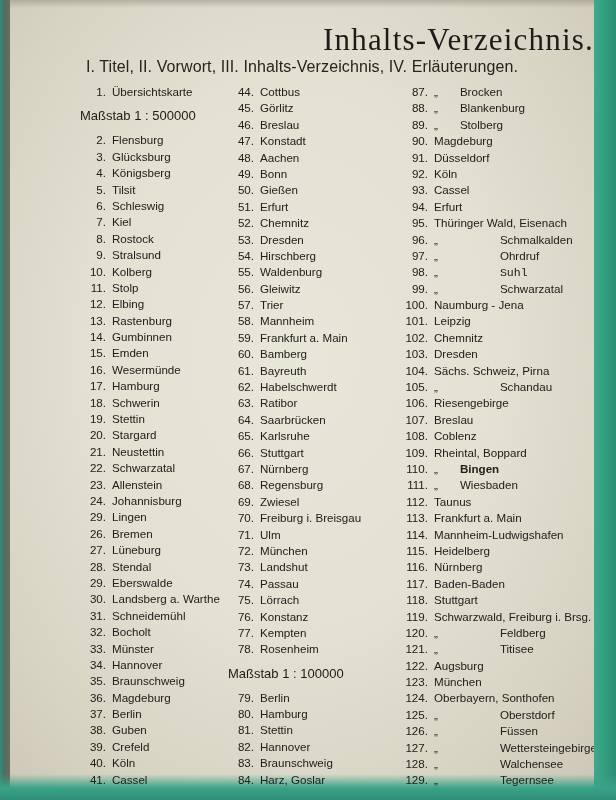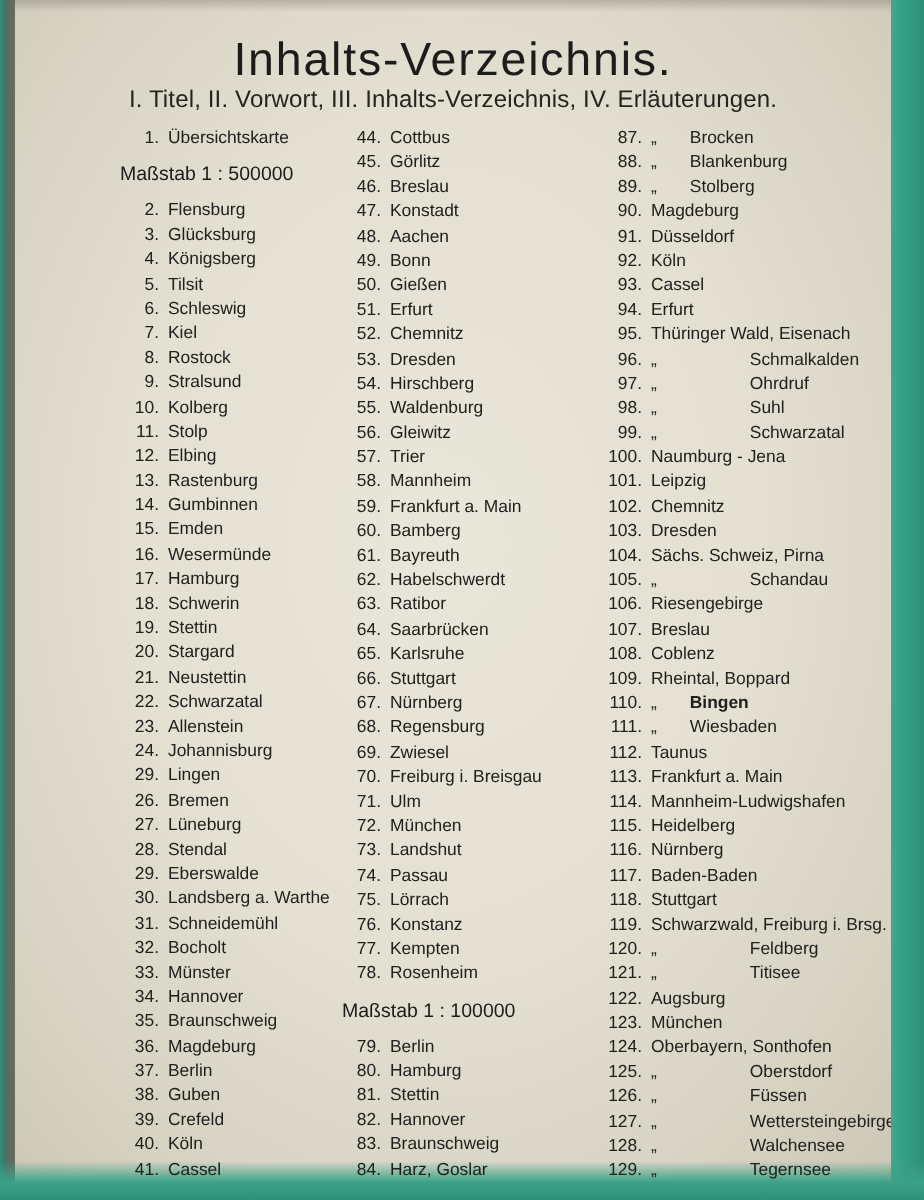--- a/index.html
+++ b/index.html
@@ -42,22 +42,22 @@
     left: 0; top: 0; width: 616px; height: 8px;
     background: linear-gradient(to top, rgba(150,150,140,0) 0%, #8d8b7d 100%);
     opacity: .5;
   }
   #paper {
     position: absolute;
     left: 10px; top: 6px; width: 584px; height: 782px;
     overflow: hidden;
   }
   .title {
-    text-align: center;
-    font-family: Liberation Sans, sans-serif;
+    text-align: right;
+    font-family: Liberation Serif, serif;
     font-size: 31px;
     letter-spacing: 1.2px;
     color: #1c1c1a;
     margin-top: 16px;
     font-weight: 400;
   }
   .subtitle {
     text-align: center;
     font-family: "Liberation Sans", sans-serif;
     font-size: 16px;
@@ -210,21 +210,21 @@
           <div class="entry"><span class="num">88.</span><span class="lbl">„</span><span style="padding-left: 22px;">Blankenburg</span></div>
           <div class="entry"><span class="num">89.</span><span class="lbl">„</span><span style="padding-left: 22px;">Stolberg</span></div>
           <div class="entry"><span class="num">90.</span><span class="lbl">Magdeburg</span></div>
           <div class="entry"><span class="num">91.</span><span class="lbl">Düsseldorf</span></div>
           <div class="entry"><span class="num">92.</span><span class="lbl">Köln</span></div>
           <div class="entry"><span class="num">93.</span><span class="lbl">Cassel</span></div>
           <div class="entry"><span class="num">94.</span><span class="lbl">Erfurt</span></div>
           <div class="entry"><span class="num">95.</span><span class="lbl">Thüringer Wald, Eisenach</span></div>
           <div class="entry"><span class="num">96.</span><span class="lbl">„</span><span style="padding-left: 62px;">Schmalkalden</span></div>
           <div class="entry"><span class="num">97.</span><span class="lbl">„</span><span style="padding-left: 62px;">Ohrdruf</span></div>
-          <div class="entry"><span class="num">98.</span><span class="lbl">„</span><span style="padding-left: 62px;">Suhl</span></div>
+          <div class="entry"><span class="num">98.</span><span class="lbl">„</span><span style="padding-left: 62px; font-family: Liberation Mono, monospace;">Suhl</span></div>
           <div class="entry"><span class="num">99.</span><span class="lbl">„</span><span style="padding-left: 62px;">Schwarzatal</span></div>
           <div class="entry"><span class="num">100.</span><span class="lbl">Naumburg - Jena</span></div>
           <div class="entry"><span class="num">101.</span><span class="lbl">Leipzig</span></div>
           <div class="entry"><span class="num">102.</span><span class="lbl">Chemnitz</span></div>
           <div class="entry"><span class="num">103.</span><span class="lbl">Dresden</span></div>
           <div class="entry"><span class="num">104.</span><span class="lbl">Sächs. Schweiz, Pirna</span></div>
           <div class="entry"><span class="num">105.</span><span class="lbl">„</span><span style="padding-left: 62px;">Schandau</span></div>
           <div class="entry"><span class="num">106.</span><span class="lbl">Riesengebirge</span></div>
           <div class="entry"><span class="num">107.</span><span class="lbl">Breslau</span></div>
           <div class="entry"><span class="num">108.</span><span class="lbl">Coblenz</span></div>

